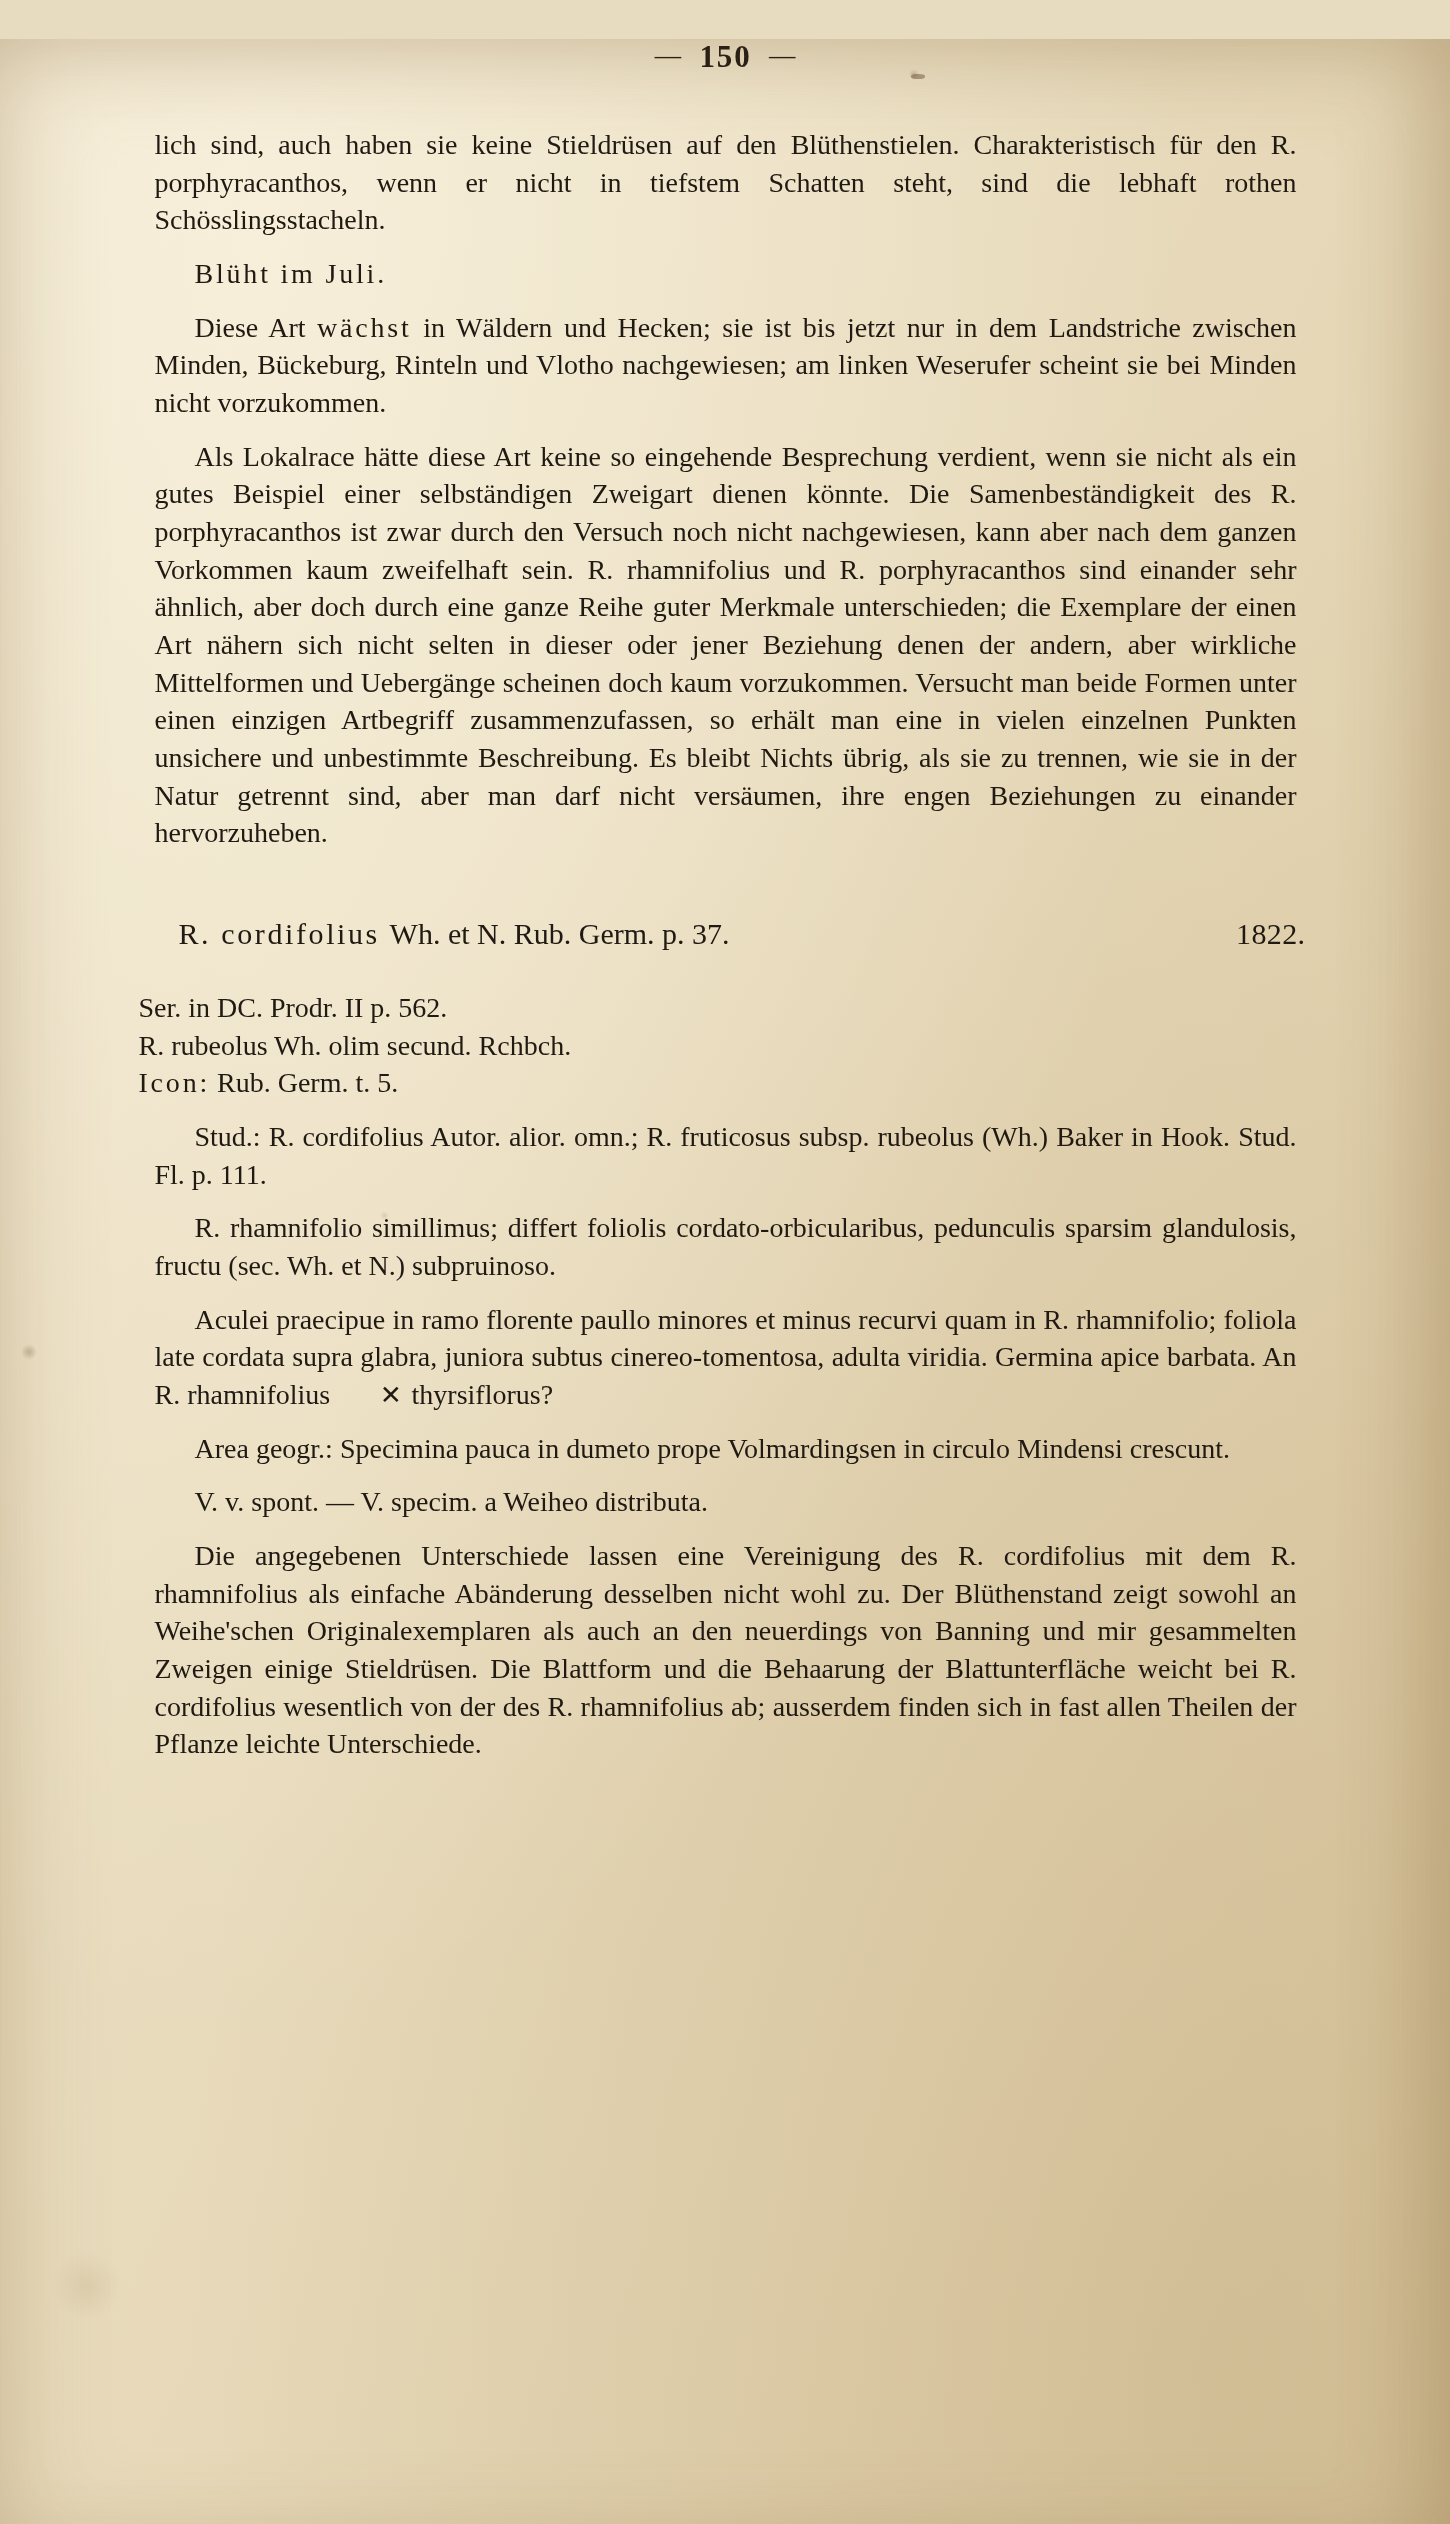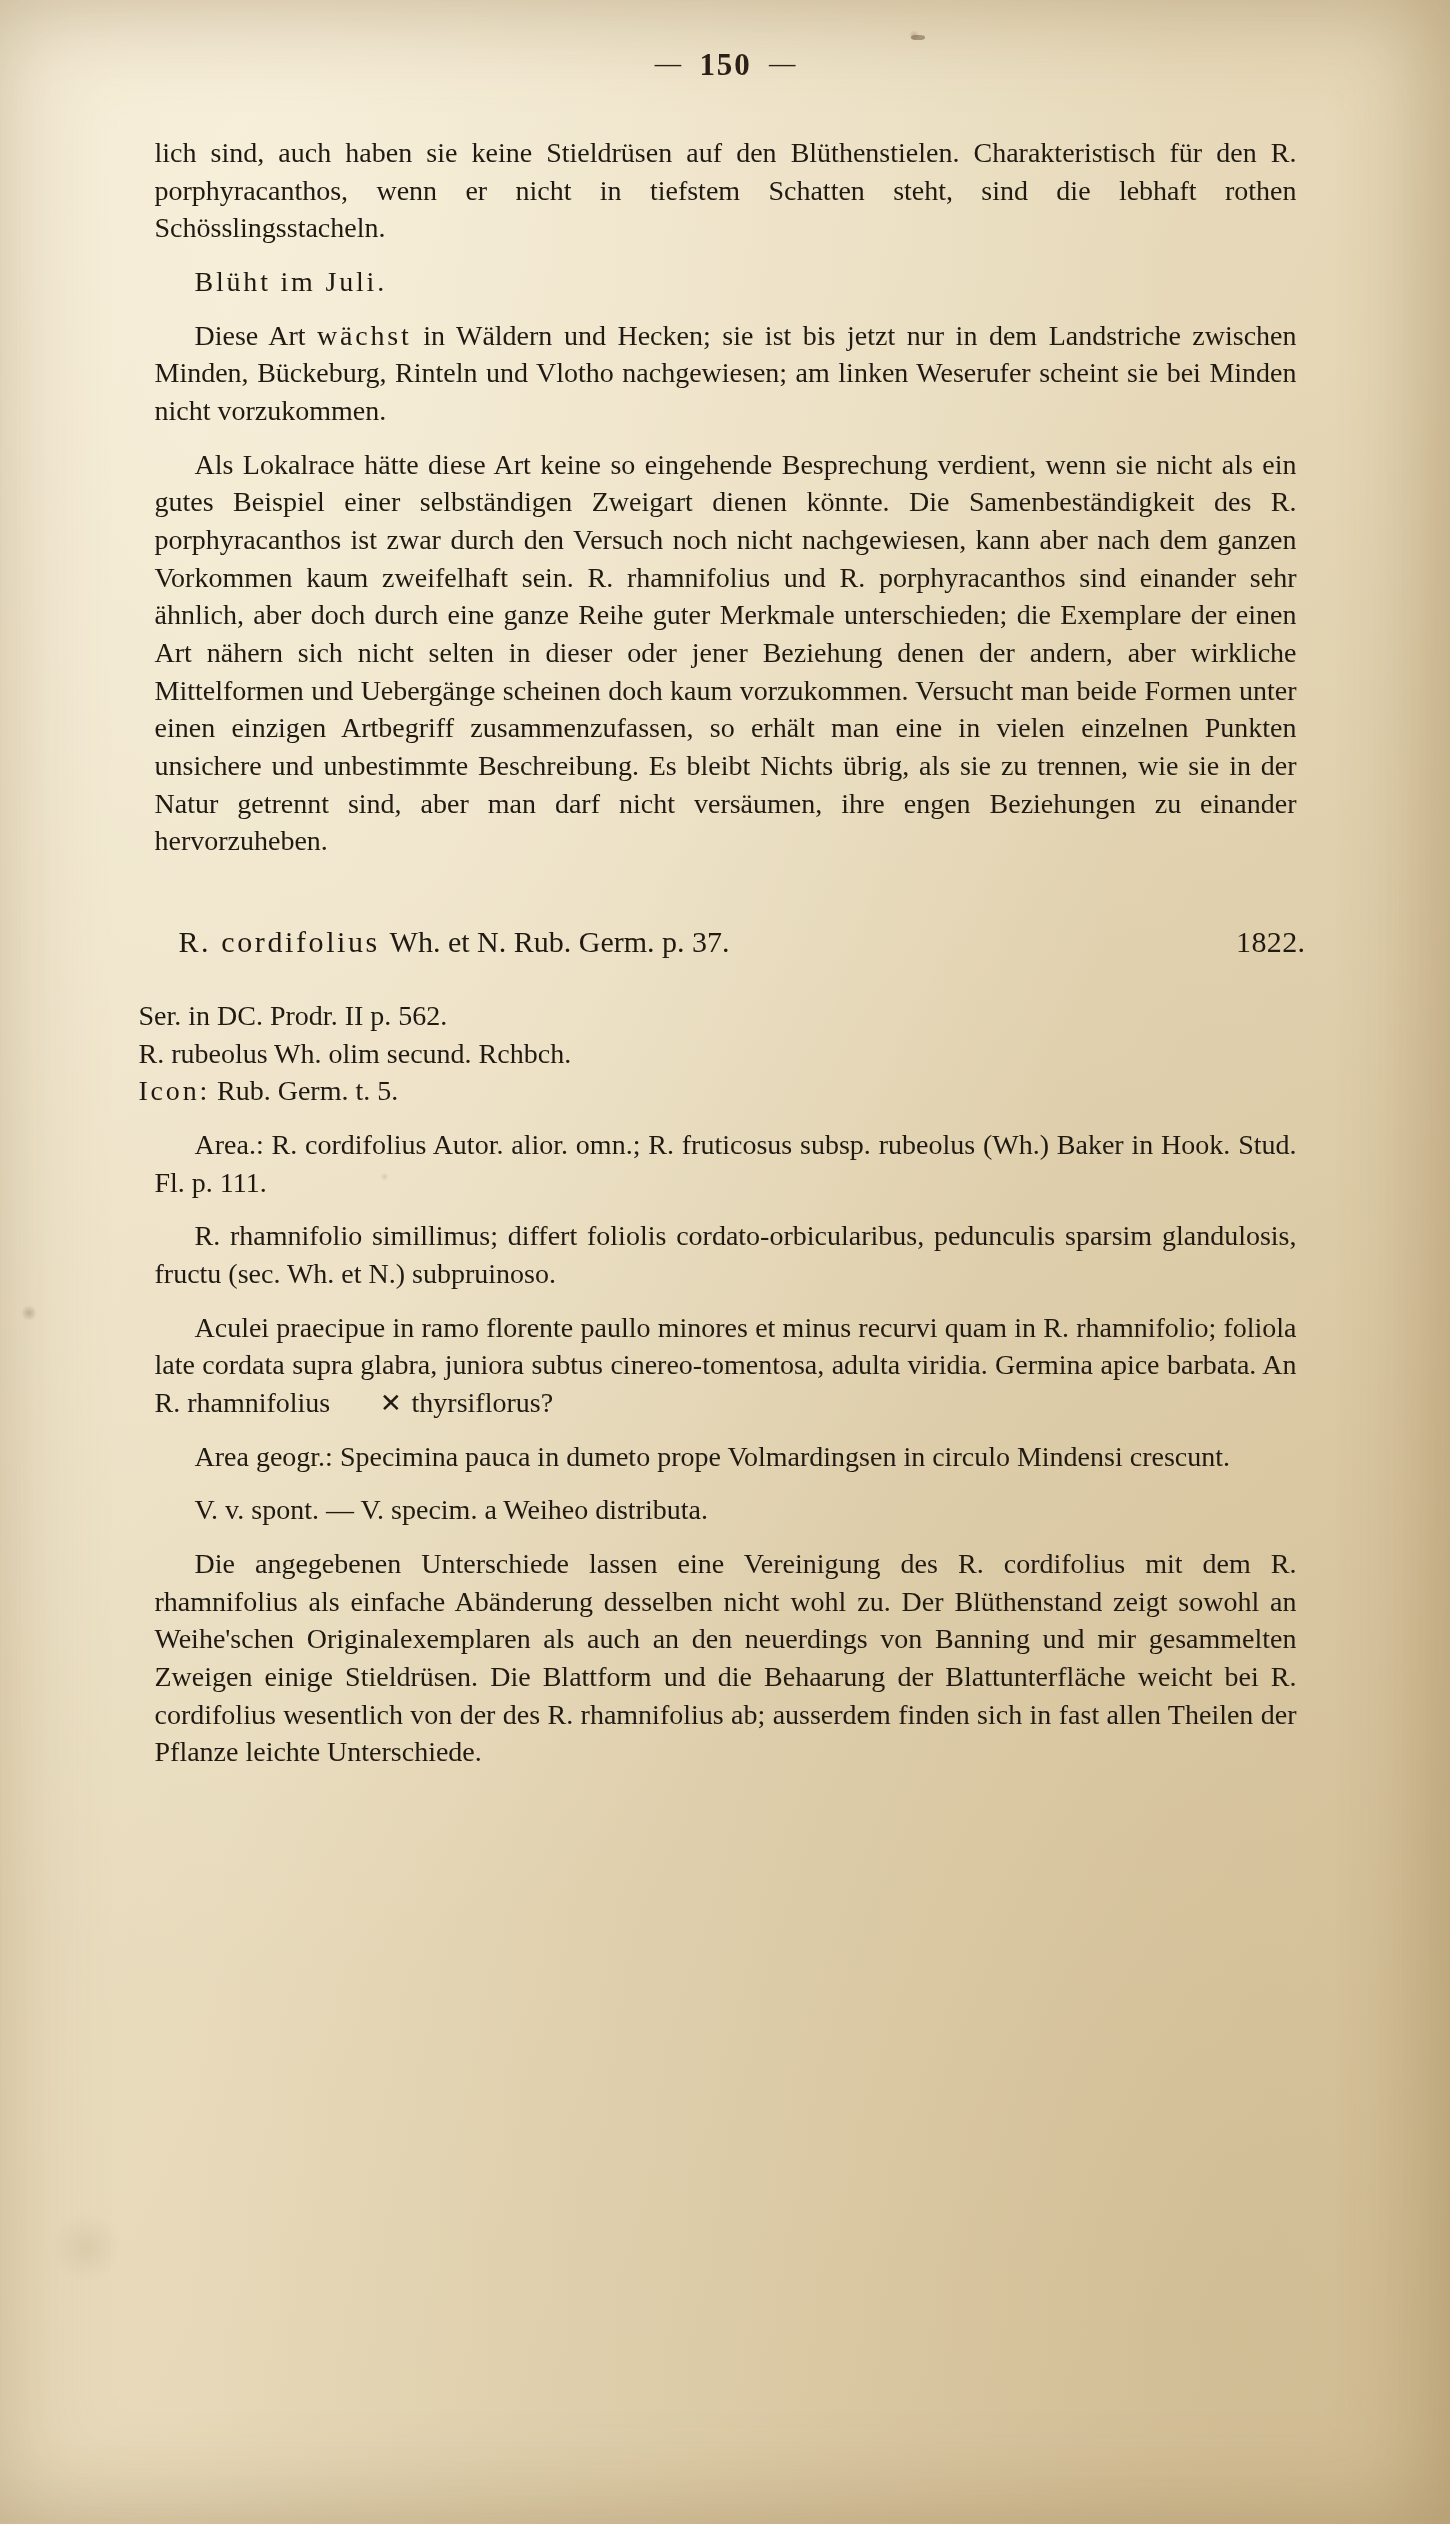--- a/index.html
+++ b/index.html
@@ -40,21 +40,21 @@
     content: "";
     position: absolute;
     inset: 0;
     pointer-events: none;
     box-shadow: inset 0 0 106px rgba(140,110,65,0.30), inset -35px 0 79px rgba(150,118,70,0.22);
   }
 
   .content {
     position: relative;
     z-index: 2;
-    padding: 8px;
+    padding: 0;
   }
 
   
   .pagehead {
     text-align: center;
     margin: 39px 0 0 0;
     font-size: 31px;
     letter-spacing: 0.9px;
     color: #2a2016;
   }
@@ -161,21 +161,21 @@
         <span class="rest">Wh. et N. Rub. Germ. p. 37.</span>
         <span class="year">1822.</span>
       </div>
 
       <div class="gap-md"></div>
 
       <div class="synline">Ser. in DC. Prodr. II p. 562.</div>
       <div class="synline">R. rubeolus Wh. olim secund. Rchbch.</div>
       <div class="synline"><span class="sp">Icon:</span> <span>Rub. Germ. t. 5.</span></div>
 
-      <p class="ind"><span>Area.:</span> <span>R. cordifolius Autor. alior. omn.; R. fruticosus subsp. rubeolus (Wh.) Baker in Hook. Stud. Fl. p. 111.</span></p>
+      <p class="ind"><span>Stud.:</span> <span>R. cordifolius Autor. alior. omn.; R. fruticosus subsp. rubeolus (Wh.) Baker in Hook. Stud. Fl. p. 111.</span></p>
 
       <p class="ind">R. rhamnifolio simillimus; differt foliolis cordato-orbicularibus, pedunculis sparsim glandulosis, fructu (sec. Wh. et N.) subpruinoso.</p>
 
       <p class="ind"><span>Aculei praecipue in ramo florente paullo minores et minus recurvi quam in R. rhamnifolio; foliola late cordata supra glabra, juniora subtus cinereo-tomentosa, adulta viridia. Germina apice barbata. An R. rhamnifolius</span> <span class="cross">✕</span> <span>thyrsiflorus?</span></p>
 
 
       <p class="ind"><span>Area geogr.:</span> <span>Specimina pauca in dumeto prope Volmardingsen in circulo Mindensi crescunt.</span></p>
 
       <p class="ind">V. v. spont. — V. specim. a Weiheo distributa.</p>
 

